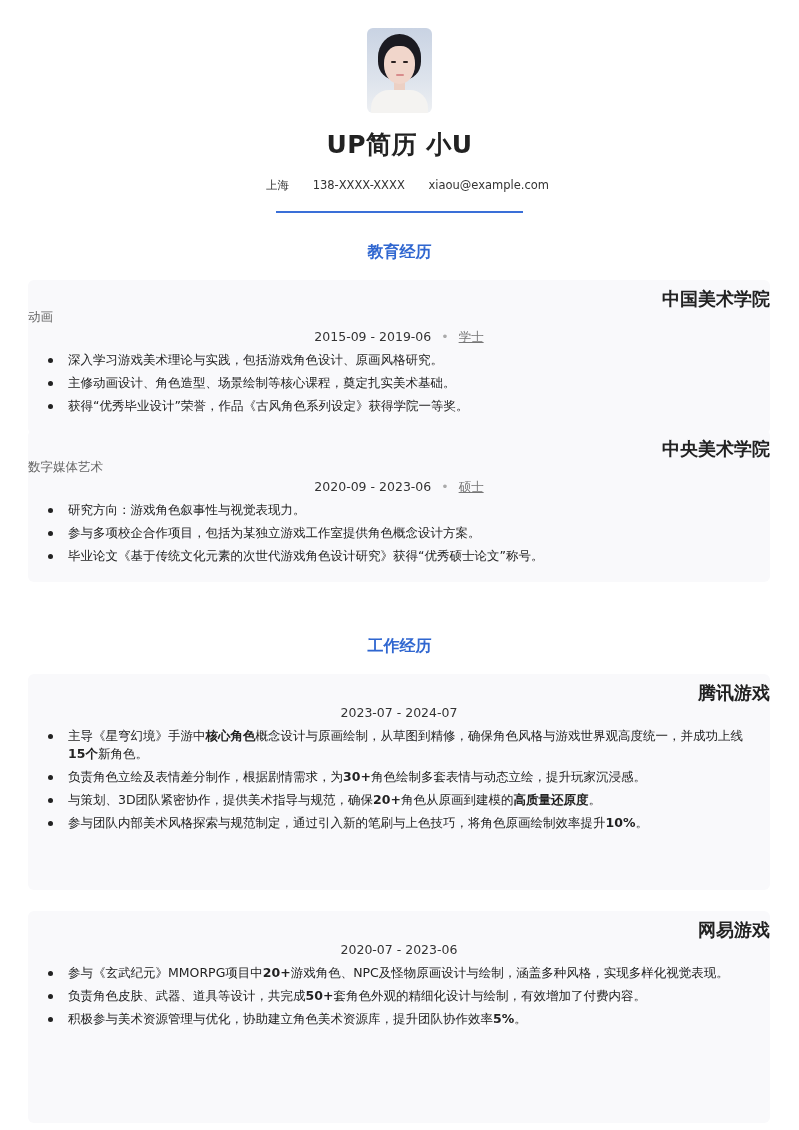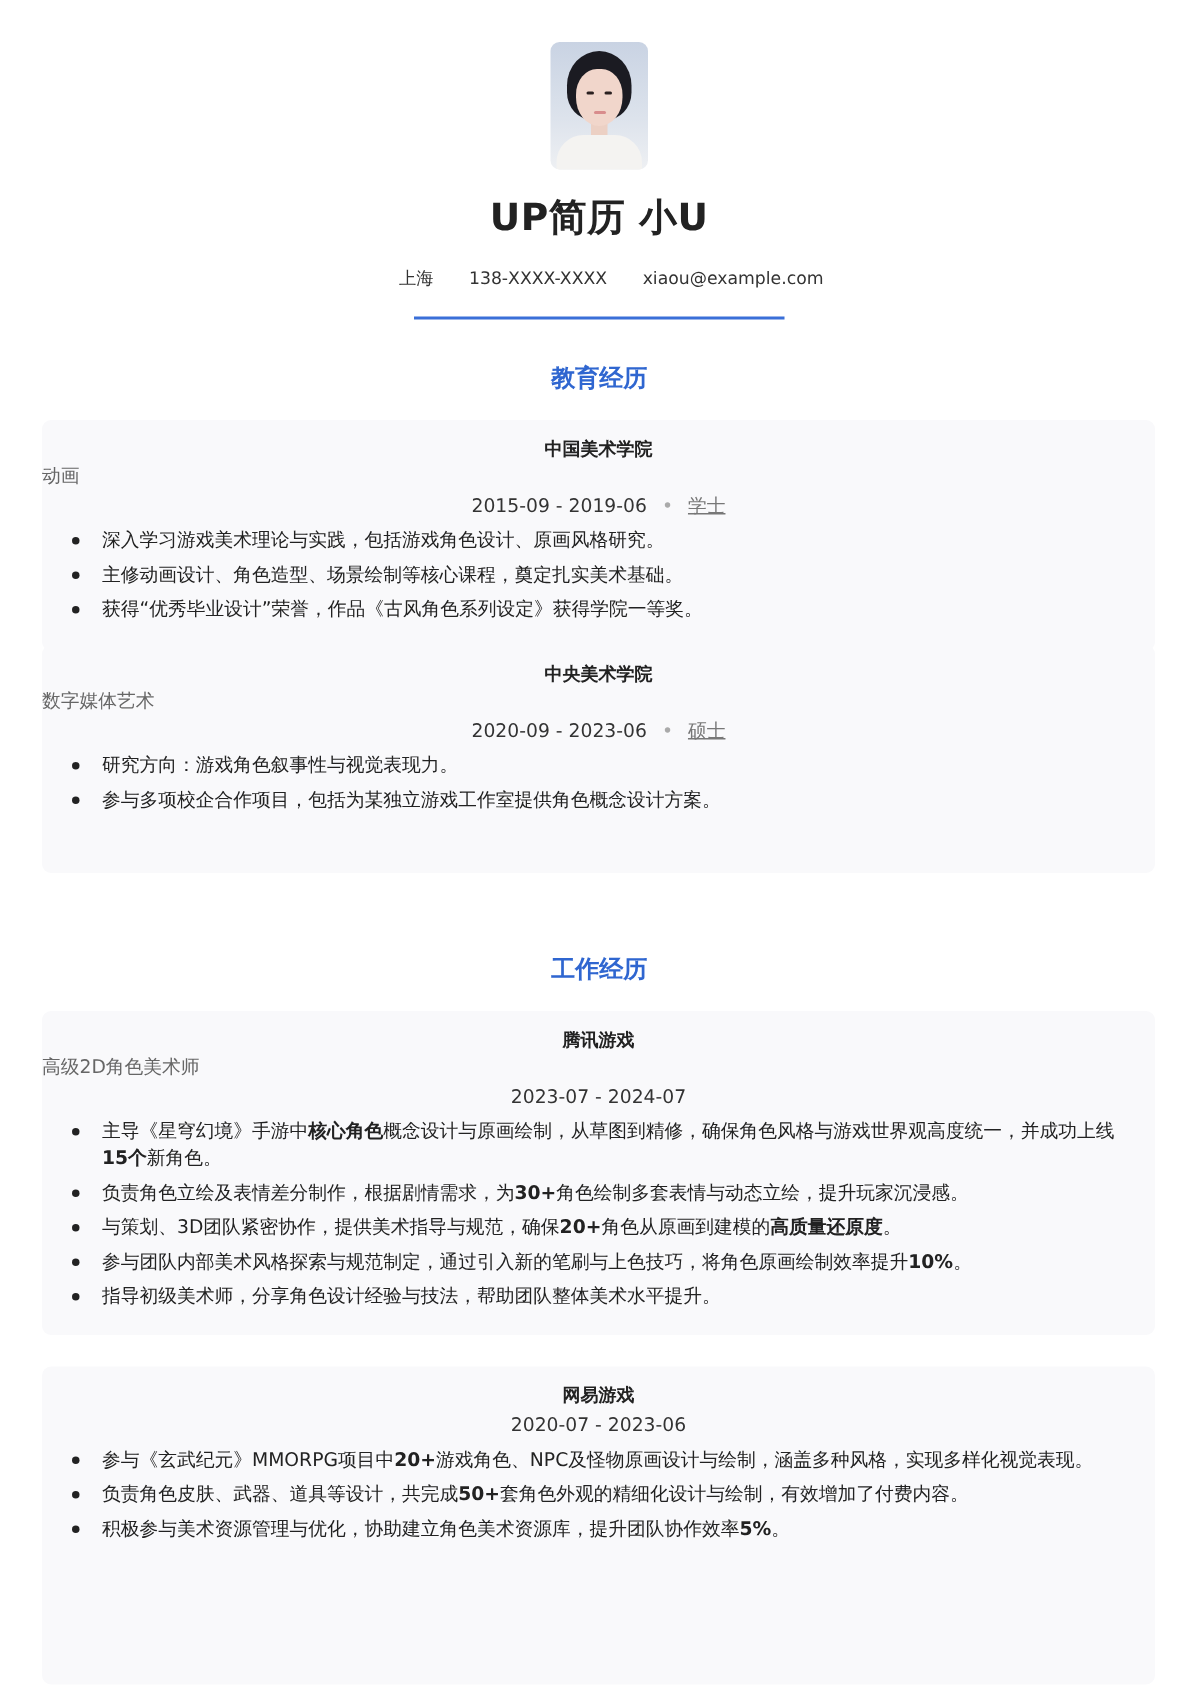--- a/index.html
+++ b/index.html
@@ -19,21 +19,21 @@
   .photo .suit { position: absolute; left: 4px; top: 62px; width: 57px; height: 30px; border-radius: 18px 18px 0 0; background: #f4f3f1; }
 
   .name { position: absolute; top: 128px; left: 0; width: 799px; text-align: center; font-size: 25px; font-weight: bold; color: #222; letter-spacing: 0.5px; }
   .contact { position: absolute; top: 178px; left: 8px; width: 799px; text-align: center; font-size: 11.5px; color: #333; }
   .contact span { margin: 0 10px; }
   .rule { position: absolute; left: 276px; top: 211px; width: 247px; height: 2px; background: #3a6fd8; }
 
   .section-title { position: absolute; left: 0; width: 799px; text-align: center; font-size: 16px; font-weight: bold; color: #2f66d0; }
 
   .card { position: absolute; left: 28px; width: 742px; background: #f9f9fb; border-radius: 6px; }
-  .card .org { text-align: center; font-size: 12px; font-weight: bold; color: #222; margin-top: 10px; line-height: 18px; }
+  .card .org { text-align: right; font-size: 18px; font-weight: bold; color: #222; margin-top: 10px; line-height: 18px; }
   .card .sub { font-size: 12.5px; color: #666; line-height: 18px; }
   .card .meta { text-align: center; font-size: 12.5px; color: #333; line-height: 20px; margin-top: 1px; }
   .card .meta .dot { color: #aaa; margin: 0 10px; }
   .card .meta .deg { color: #777; text-decoration: underline; }
   .card ul { list-style: none; padding: 0 18px 0 20px; margin-top: 4px; }
   .card li { position: relative; padding-left: 20px; font-size: 12.5px; color: #222; line-height: 18px; margin-bottom: 5px; }
   .card li::before { content: ""; position: absolute; left: 0; top: 7px; width: 5px; height: 5px; border-radius: 50%; background: #222; }
   .card li b { font-weight: bold; }
 </style>
 </head>
@@ -75,35 +75,34 @@
 
 <div class="card" style="top:430px; height:152px;">
   <div class="org">中央美术学院</div>
   <div class="sub">数字媒体艺术</div>
   <div class="meta">
     <span>2020-09 - 2023-06</span><span class="dot">•</span><span class="deg">硕士</span>
   </div>
   <ul>
       <li><span>研究方向：游戏角色叙事性与视觉表现力。</span></li>
       <li><span>参与多项校企合作项目，包括为某独立游戏工作室提供角色概念设计方案。</span></li>
+      <li><span>毕业论文《基于传统文化元素的次世代游戏角色设计研究》获得“优秀硕士论文”称号。</span></li>
     </ul>
 </div>
 
 <div class="section-title" style="top:636px;">工作经历</div>
 
 <div class="card" style="top:674px; height:216px;">
   <div class="org">腾讯游戏</div>
-  <div class="sub">高级2D角色美术师</div>
   <div class="meta">2023-07 - 2024-07</div>
   <ul>
       <li><span>主导《星穹幻境》手游中</span><b>核心角色</b><span>概念设计与原画绘制，从草图到精修，确保角色风格与游戏世界观高度统一，并成功上线</span><b>15个</b><span>新角色。</span></li>
       <li><span>负责角色立绘及表情差分制作，根据剧情需求，为</span><b>30+</b><span>角色绘制多套表情与动态立绘，提升玩家沉浸感。</span></li>
       <li><span>与策划、3D团队紧密协作，提供美术指导与规范，确保</span><b>20+</b><span>角色从原画到建模的</span><b>高质量还原度</b><span>。</span></li>
       <li><span>参与团队内部美术风格探索与规范制定，通过引入新的笔刷与上色技巧，将角色原画绘制效率提升</span><b>10%</b><span>。</span></li>
-      <li><span>指导初级美术师，分享角色设计经验与技法，帮助团队整体美术水平提升。</span></li>
     </ul>
 </div>
 
 <div class="card" style="top:911px; height:212px;">
   <div class="org">网易游戏</div>
   <div class="meta">2020-07 - 2023-06</div>
   <ul>
       <li><span>参与《玄武纪元》MMORPG项目中</span><b>20+</b><span>游戏角色、NPC及怪物原画设计与绘制，涵盖多种风格，实现多样化视觉表现。</span></li>
       <li><span>负责角色皮肤、武器、道具等设计，共完成</span><b>50+</b><span>套角色外观的精细化设计与绘制，有效增加了付费内容。</span></li>
       <li><span>积极参与美术资源管理与优化，协助建立角色美术资源库，提升团队协作效率</span><b>5%</b><span>。</span></li>

